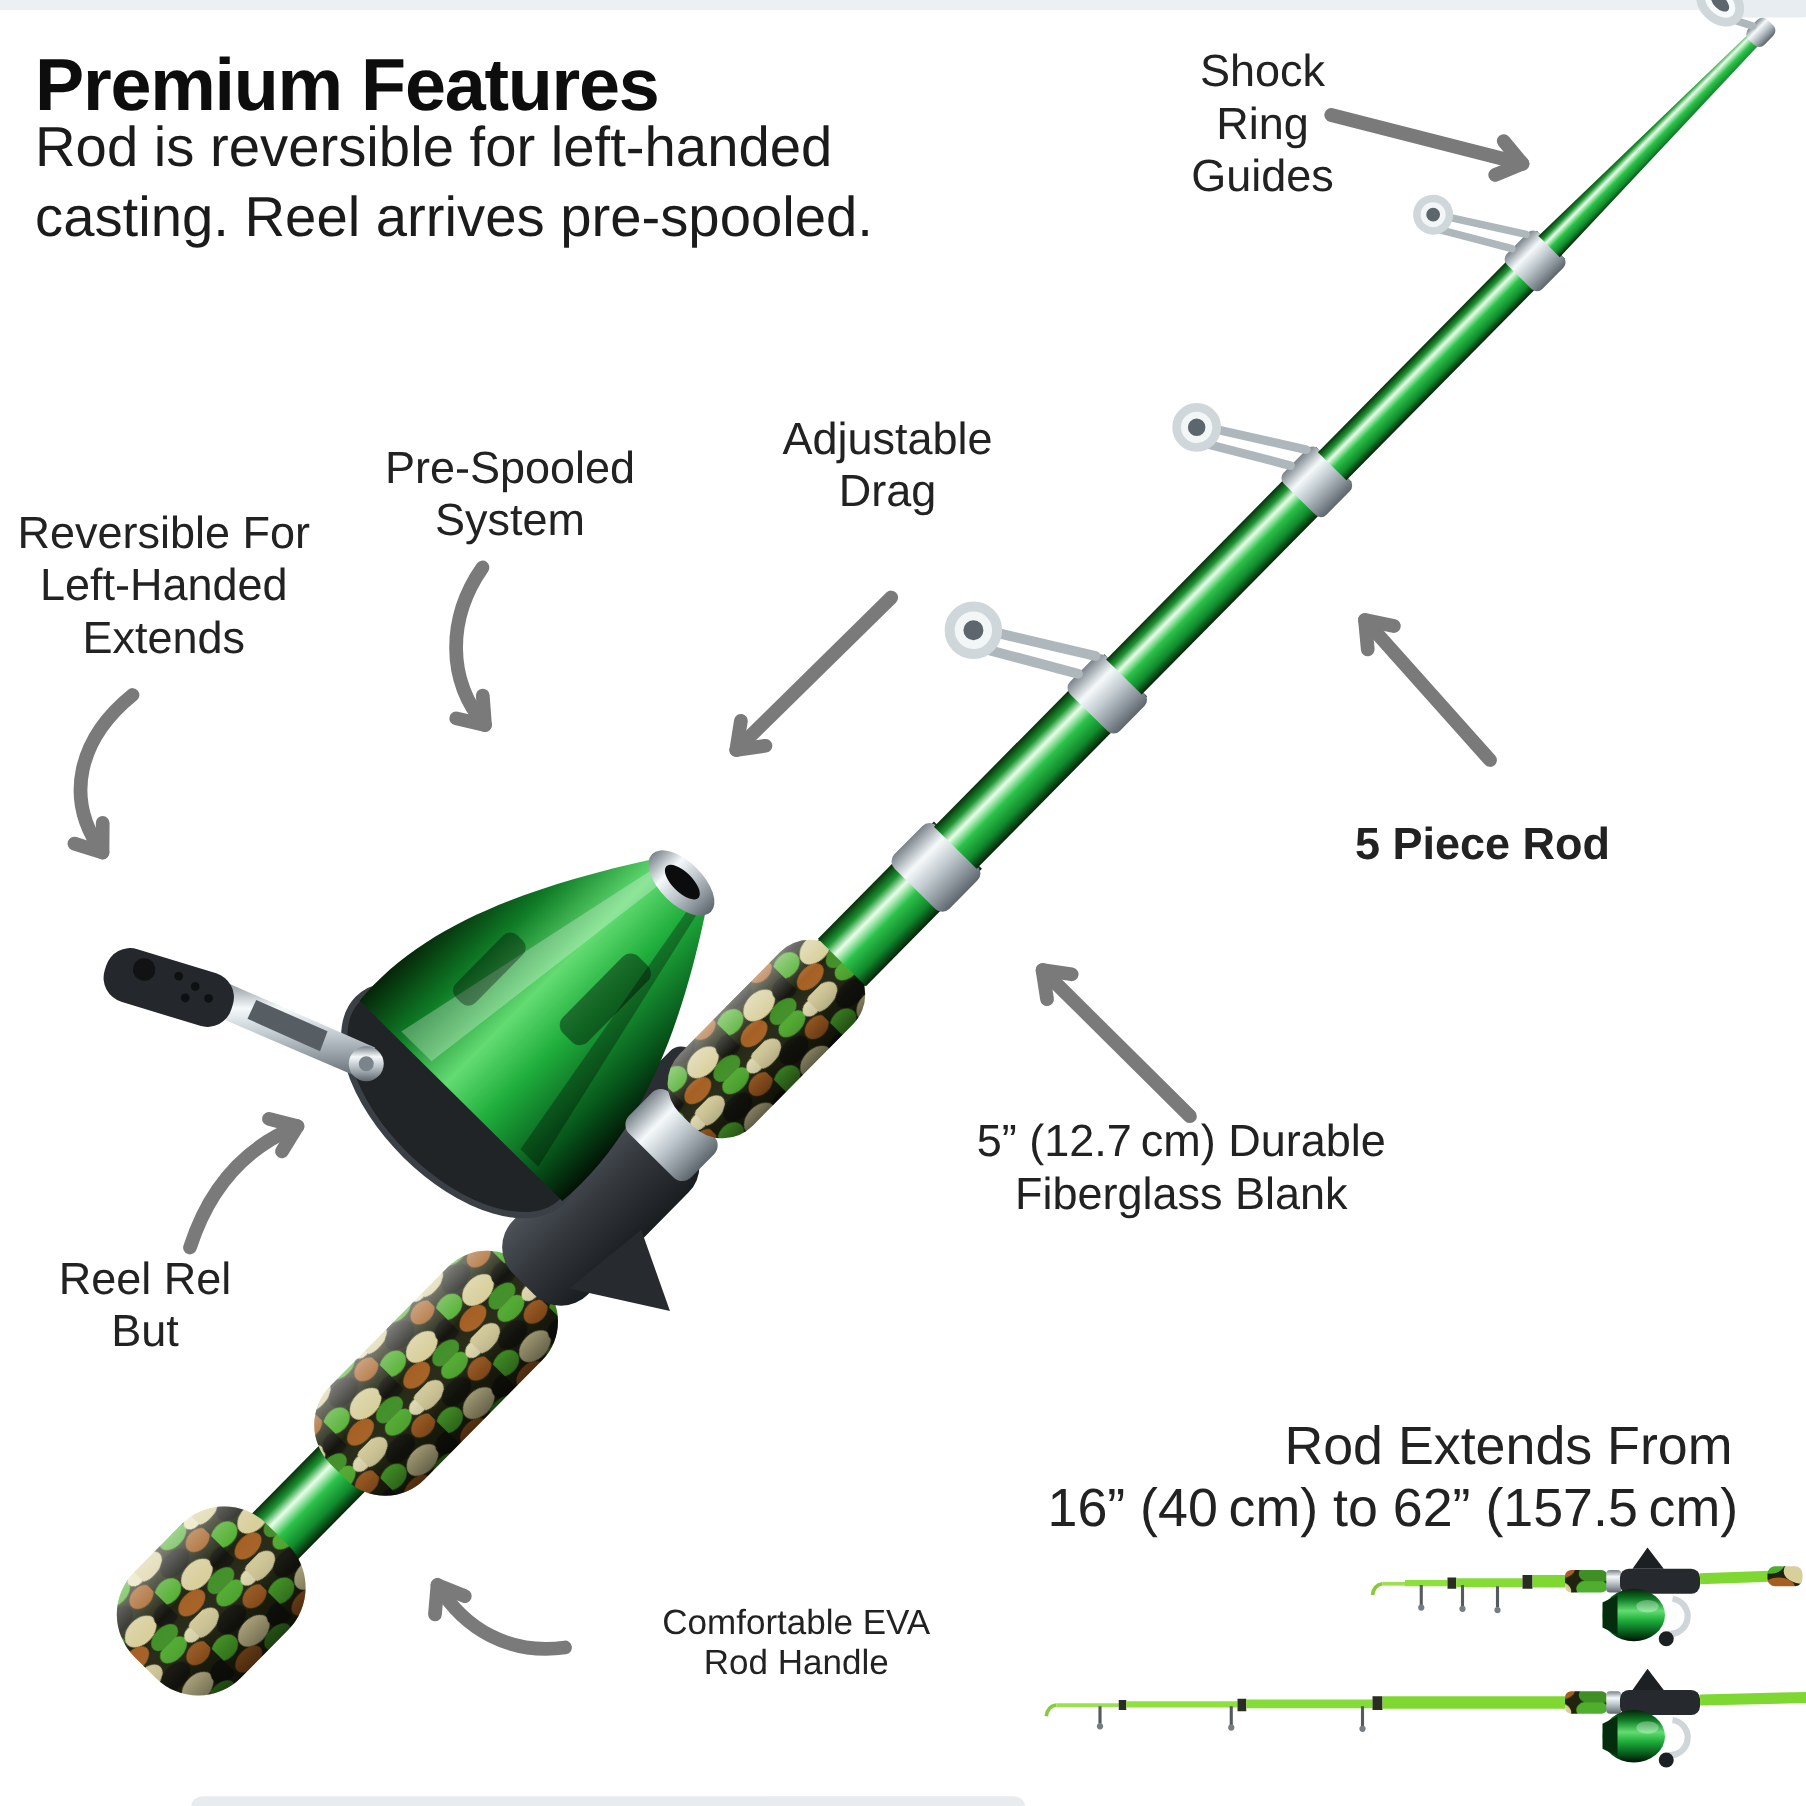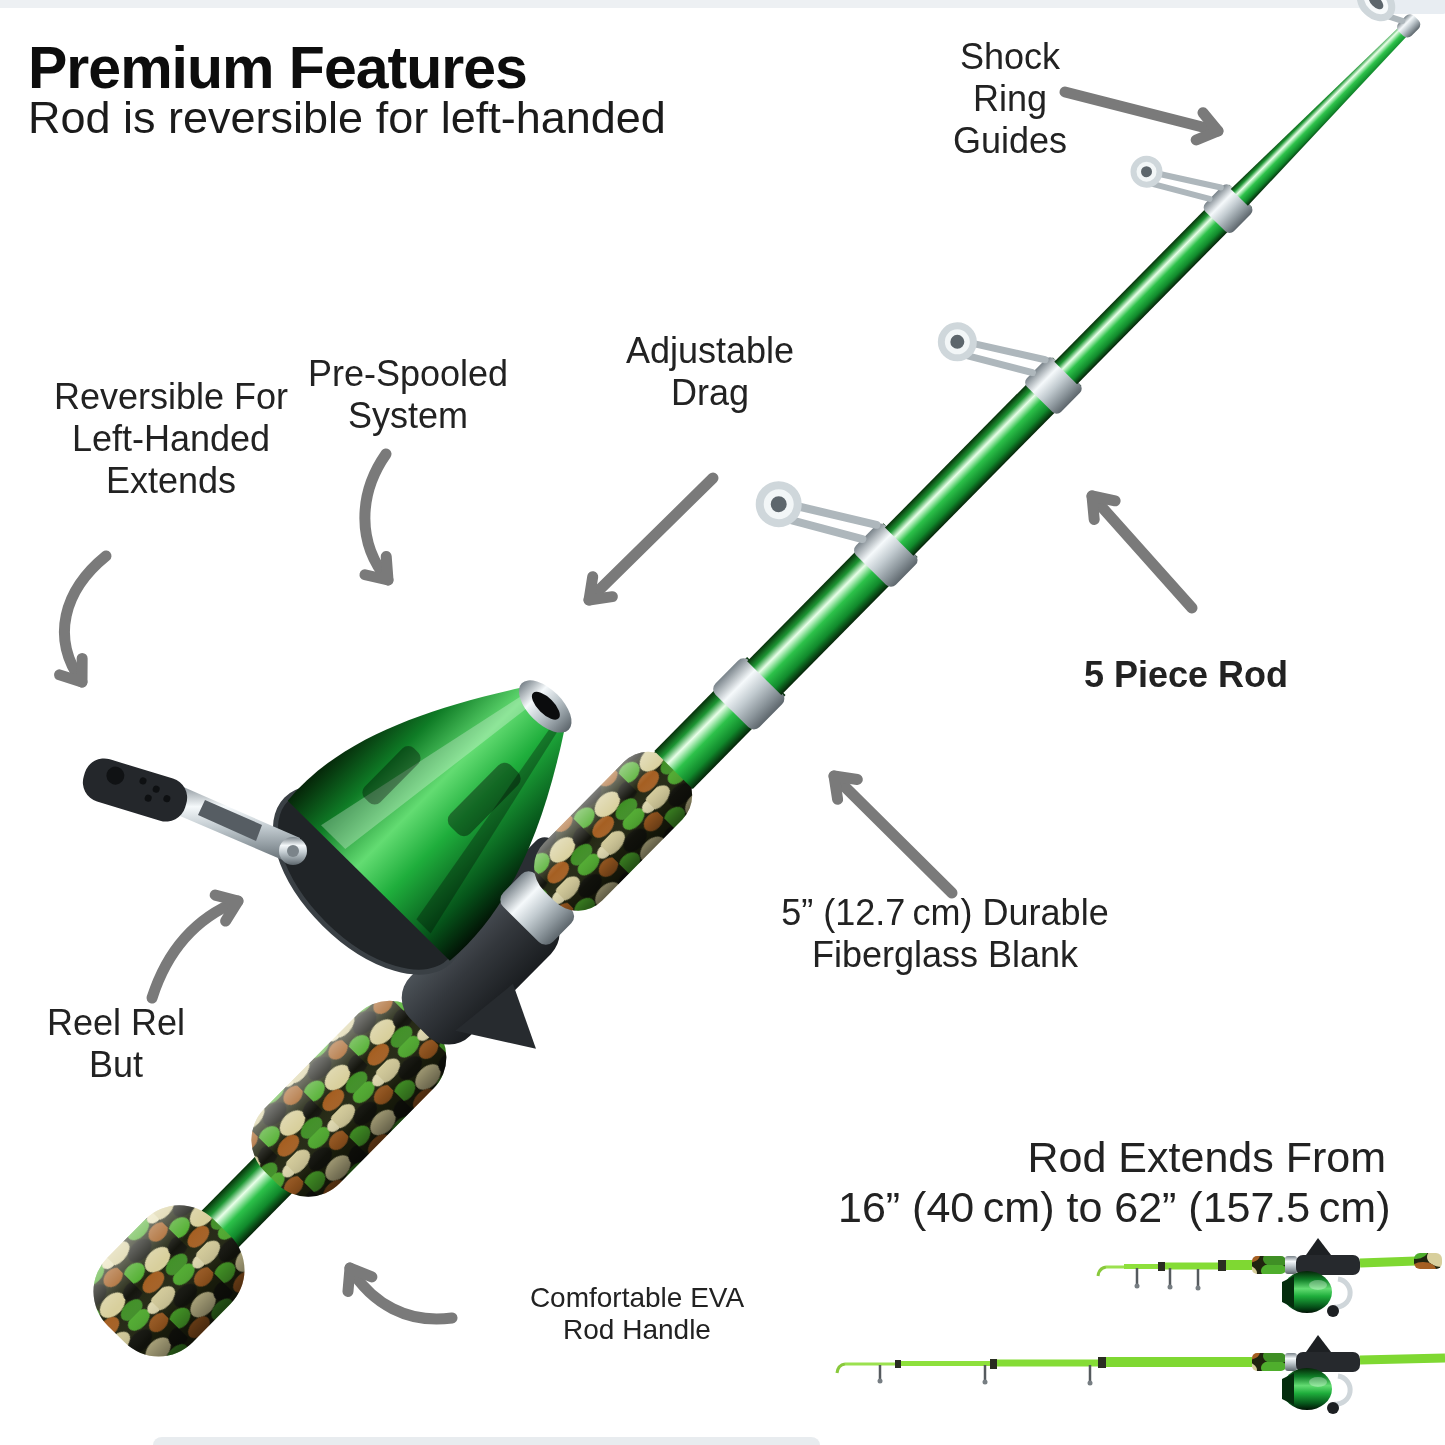--- a/index.html
+++ b/index.html
@@ -7,21 +7,21 @@
     position:relative;width:1445px;height:1445px;overflow:hidden;background:#ffffff;
     font-family:"Liberation Sans","DejaVu Sans",sans-serif;color:#1f1f1f;
   }
   #art{position:absolute;left:0;top:0;width:1445px;height:1445px;}
   .lbl{position:absolute;text-align:center;color:#222222;font-size:36px;line-height:1.16;font-weight:400;}
   .lbl div{white-space:nowrap;}
   #title{position:absolute;left:28px;top:6px;font-size:59px;font-weight:800;letter-spacing:-1px;color:#0d0d0d;white-space:nowrap;margin-top:28px;}
   #subtitle{position:absolute;left:28px;top:90px;font-size:45px;line-height:1.25;color:#1b1b1b;}
   #subtitle div{white-space:nowrap;}
   #lbl-shock{left:870px;top:36px;width:280px;}
-  #lbl-reversible{left:0px;top:376px;width:262px;margin-left:40px;}
+  #lbl-reversible{left:0px;top:405px;width:262px;}
   #lbl-prespooled{left:288px;top:353px;width:240px;}
   #lbl-dial{left:598px;top:330px;width:224px;}
   #lbl-fivepiece{left:1058px;top:654px;width:256px;font-weight:bold;}
   #lbl-fiberglass{left:738px;top:892px;width:414px;}
   #lbl-reelrelease{left:18px;top:1002px;width:196px;}
   #lbl-comfortable{left:468px;top:1282px;width:338px;font-size:28px;}
   #lbl-rodextends{left:838px;top:1133px;width:548px;text-align:right;font-size:43px;}
 </style>
 </head>
 <body>
@@ -244,20 +244,21 @@
       </g>
       <use href="#miniCombo" transform="translate(1296,1362)"></use>
       <line x1="1360" y1="1360" x2="1445" y2="1358" stroke="#7fd832" stroke-width="9"></line>
     </g>
   </svg>
 
   <div id="title">Premium Features</div>
 
   <div id="subtitle">
     <div>Rod is reversible for left-handed</div>
+    <div>casting. Reel arrives pre-spooled.</div>
   </div>
 
   <div class="lbl" id="lbl-shock">
     <div>Shock</div>
     <div>Ring</div>
     <div>Guides</div>
   </div>
 
   <div class="lbl" id="lbl-reversible">
     <div>Reversible For</div>

